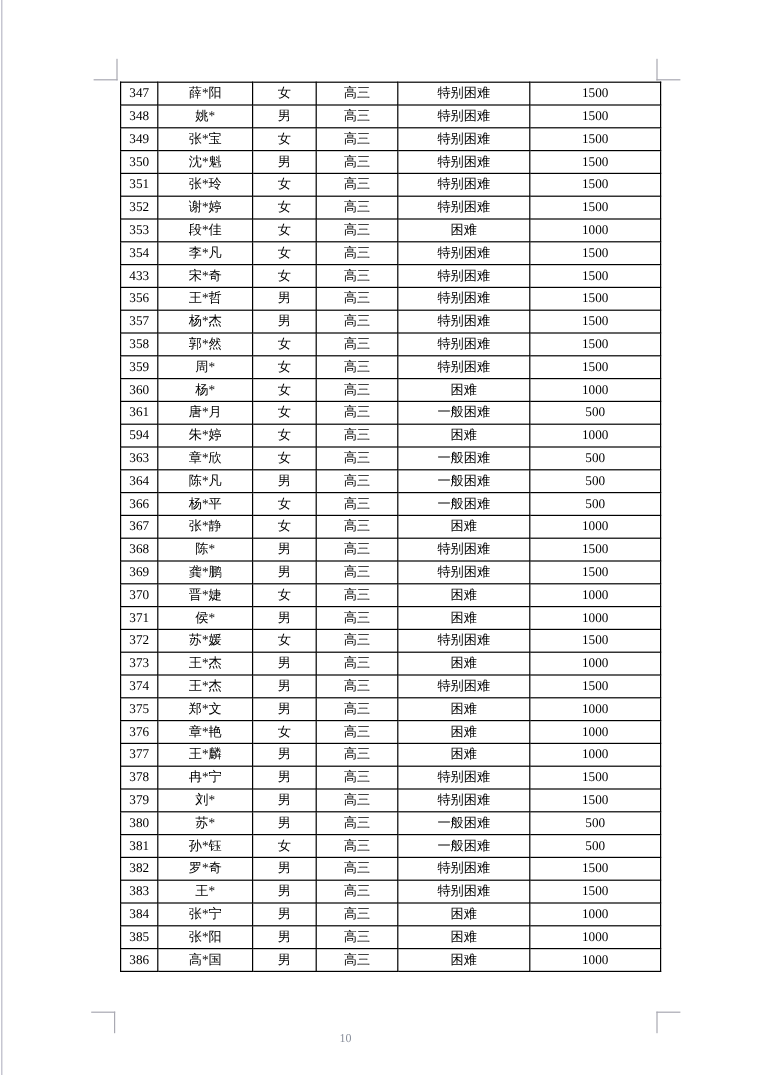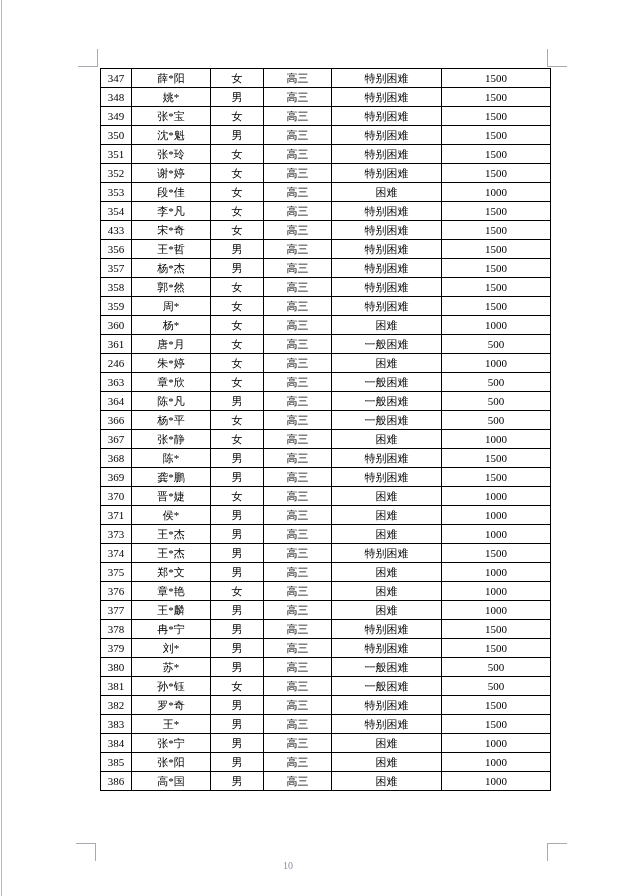--- a/index.html
+++ b/index.html
@@ -217,21 +217,21 @@
       </tr>
       <tr>
         <td>361</td>
         <td>唐*月</td>
         <td>女</td>
         <td>高三</td>
         <td>一般困难</td>
         <td>500</td>
       </tr>
       <tr>
-        <td>246</td>
+        <td>594</td>
         <td>朱*婷</td>
         <td>女</td>
         <td>高三</td>
         <td>困难</td>
         <td>1000</td>
       </tr>
       <tr>
         <td>363</td>
         <td>章*欣</td>
         <td>女</td>
@@ -287,20 +287,28 @@
         <td>困难</td>
         <td>1000</td>
       </tr>
       <tr>
         <td>371</td>
         <td>侯*</td>
         <td>男</td>
         <td>高三</td>
         <td>困难</td>
         <td>1000</td>
+      </tr>
+      <tr>
+        <td>372</td>
+        <td>苏*媛</td>
+        <td>女</td>
+        <td>高三</td>
+        <td>特别困难</td>
+        <td>1500</td>
       </tr>
       <tr>
         <td>373</td>
         <td>王*杰</td>
         <td>男</td>
         <td>高三</td>
         <td>困难</td>
         <td>1000</td>
       </tr>
       <tr>

